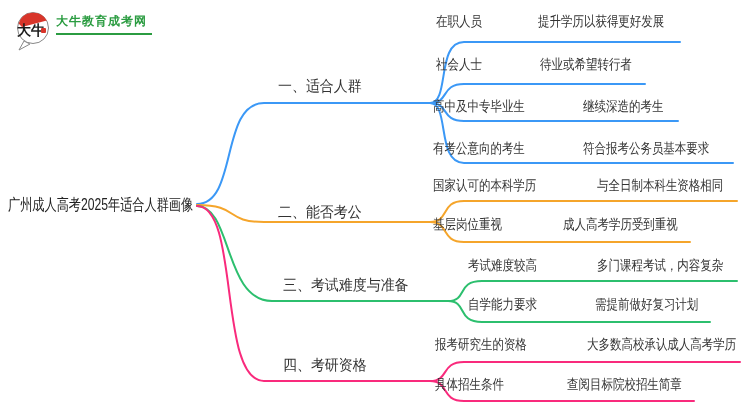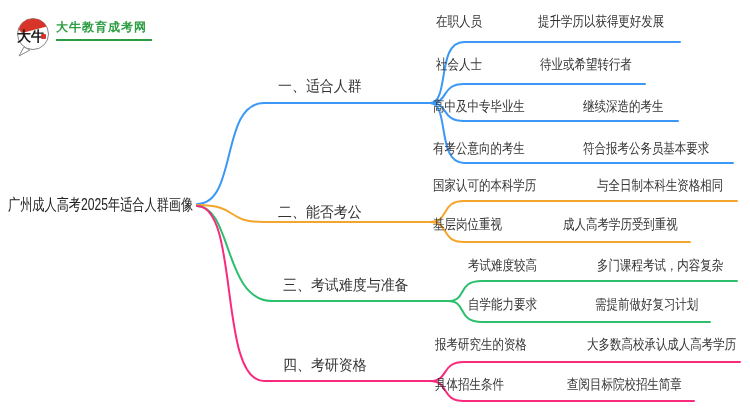--- a/index.html
+++ b/index.html
@@ -7,21 +7,21 @@
     position:relative;width:750px;height:410px;background:#ffffff;overflow:hidden;
     font-family:"Liberation Sans","DejaVu Sans",sans-serif;
   }
   #wires{position:absolute;left:0;top:0;width:750px;height:410px;}
   #wires path{fill:none;stroke-width:2;stroke-linecap:round;}
   .txt{position:absolute;white-space:nowrap;color:#333;transform-origin:0 50%;}
   .root-label{font-size:16px;font-weight:500;color:#222;line-height:20px;transform:scaleX(0.76);}
   .branch-label{font-size:15px;line-height:20px;color:#333;transform:scaleX(0.93);}
   .child-label,.leaf-label{font-size:14px;line-height:20px;color:#333;transform:scaleX(0.82);}
   
-  .logo{position:absolute;left:14px;top:14px;width:210px;height:48px;cursor:pointer;}
+  .logo{position:absolute;left:14px;top:8px;width:210px;height:48px;cursor:pointer;}
   .logo-icon{position:absolute;left:2px;top:3px;}
   .logo-brand{position:absolute;left:42px;top:4px;font-size:12px;font-weight:bold;
     color:#2B9C41;letter-spacing:1px;line-height:18px;}
   .logo-sep{position:absolute;left:42px;top:25px;width:96px;height:2px;background:#2B9C41;}
   .logo-domain{position:absolute;left:42px;top:28px;font-size:12.5px;font-weight:bold;
     color:#2B9C41;line-height:15px;}
 </style>
 </head>
 <body>
 

